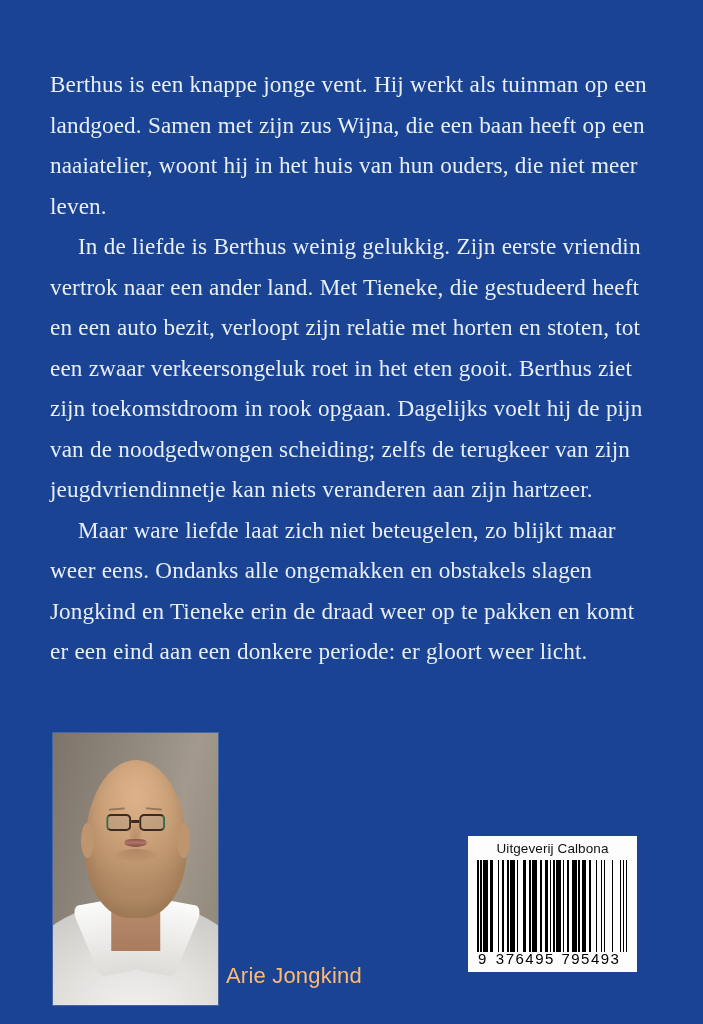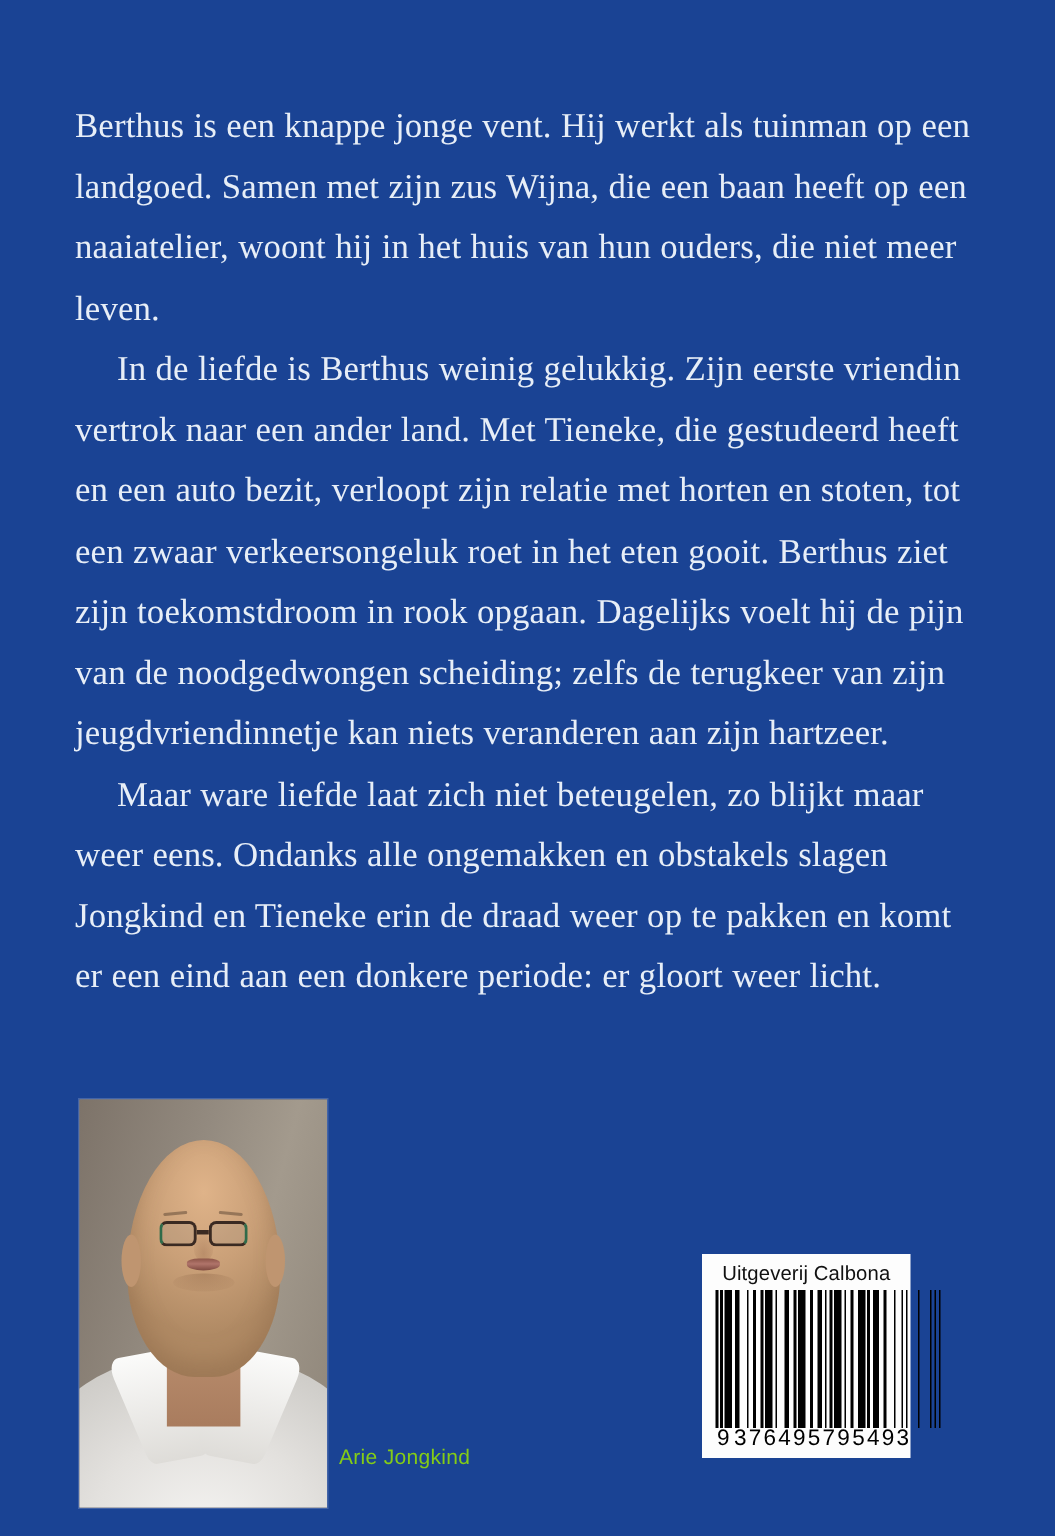--- a/index.html
+++ b/index.html
@@ -201,33 +201,33 @@
     transform: translateX(-50%);
     background: radial-gradient(ellipse at 50% 0%, rgba(140,100,70,0.38), rgba(140,100,70,0));
     border-radius: 50%;
   }
 
   
   .author-name {
     position: absolute;
     left: 226px;
     top: 963px;
-    color: #84cc16;
+    color: #fdba74;
     font-family: "Liberation Sans", "DejaVu Sans", sans-serif;
-    font-size: 14px;
+    font-size: 22px;
     letter-spacing: 0.2px;
     white-space: nowrap;
   }
 
   
   .barcode-box {
     position: absolute;
     left: 468px;
     top: 836px;
-    width: 139px;
+    width: 169px;
     height: 136px;
     background: #fdfdfd;
     box-sizing: border-box;
     padding: 5px 9px 4px 9px;
     display: flex;
     flex-direction: column;
   }
   .barcode-publisher {
     text-align: center;
     font-family: "Liberation Sans", "DejaVu Sans", sans-serif;

